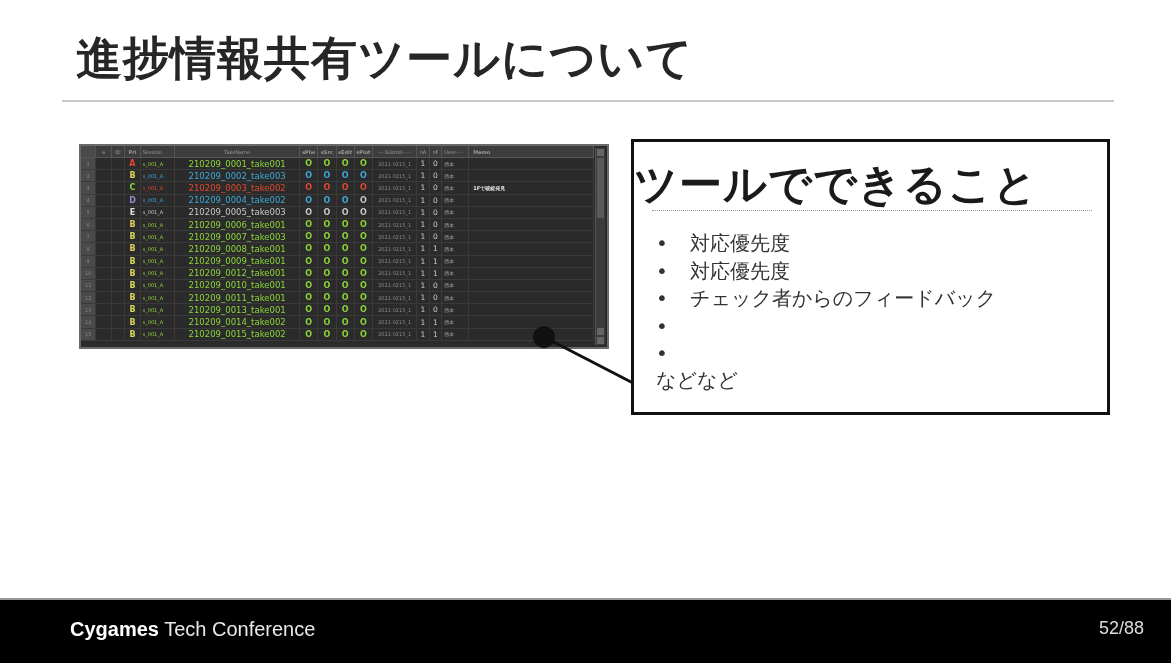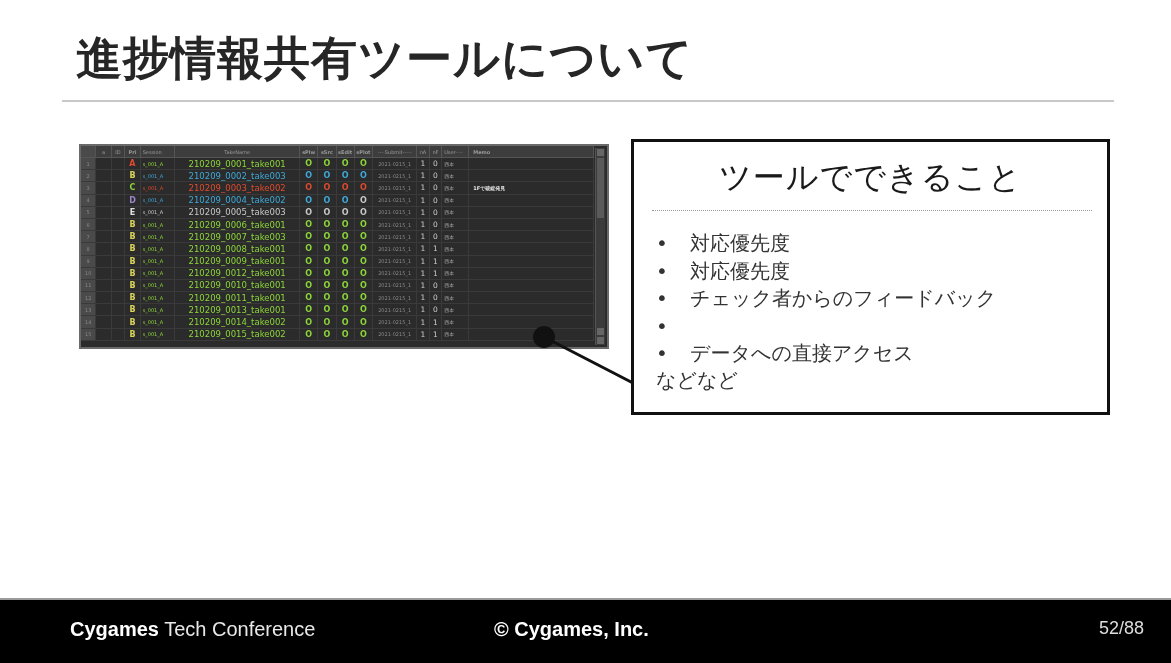--- a/index.html
+++ b/index.html
@@ -55,22 +55,22 @@
     position: absolute; left: 533px; top: 326px; width: 22px; height: 22px; border-radius: 50%; background: #111;
   }
   .connector-line { position: absolute; left: 0; top: 0; pointer-events: none; }
 
   
   .callout {
     position: absolute; left: 631px; top: 139px; width: 479px; height: 276px;
     border: 3px solid #111; background: #fff;
   }
   .callout-title {
-    position: absolute; left: 0; top: 14px; width: 100%; text-align: center;
-    font-size: 32px; font-weight: normal; color: #1a1a1a; letter-spacing: 1px;
+    position: absolute; left: 0; top: 14px; width: 100%; text-align: left;
+    font-size: 43px; font-weight: bold; color: #1a1a1a; letter-spacing: 1px;
   }
   .callout-rule {
     position: absolute; left: 18px; top: 68px; width: 440px; border-top: 1px dotted #999;
   }
   .callout-list { position: absolute; left: 22px; top: 88px; list-style: none; }
   .callout-list li {
     font-size: 20px; line-height: 27.5px; color: #333; white-space: nowrap; display: flex;
   }
   .bullet { width: 34px; display: inline-block; }
   .callout-tail { position: absolute; left: 22px; top: 225px; font-size: 20px; color: #333; }
@@ -394,23 +394,21 @@
       </li>
       <li>
         <span class="bullet">•</span>
         <span>チェック者からのフィードバック</span>
       </li>
       <li>
         <span class="bullet">•</span>
       </li>
       <li>
         <span class="bullet">•</span>
-        <span>データへの直接アクセス</span>
       </li>
     </ul>
   <div class="callout-tail">などなど</div>
 </div>
 
 <div class="footer">
   <div class="footer-brand"><b>Cygames</b><span> Tech Conference</span></div>
-  <div class="footer-copy">© Cygames, Inc.</div>
   <div class="footer-page">52/88</div>
 </div>
 
 </body></html>

